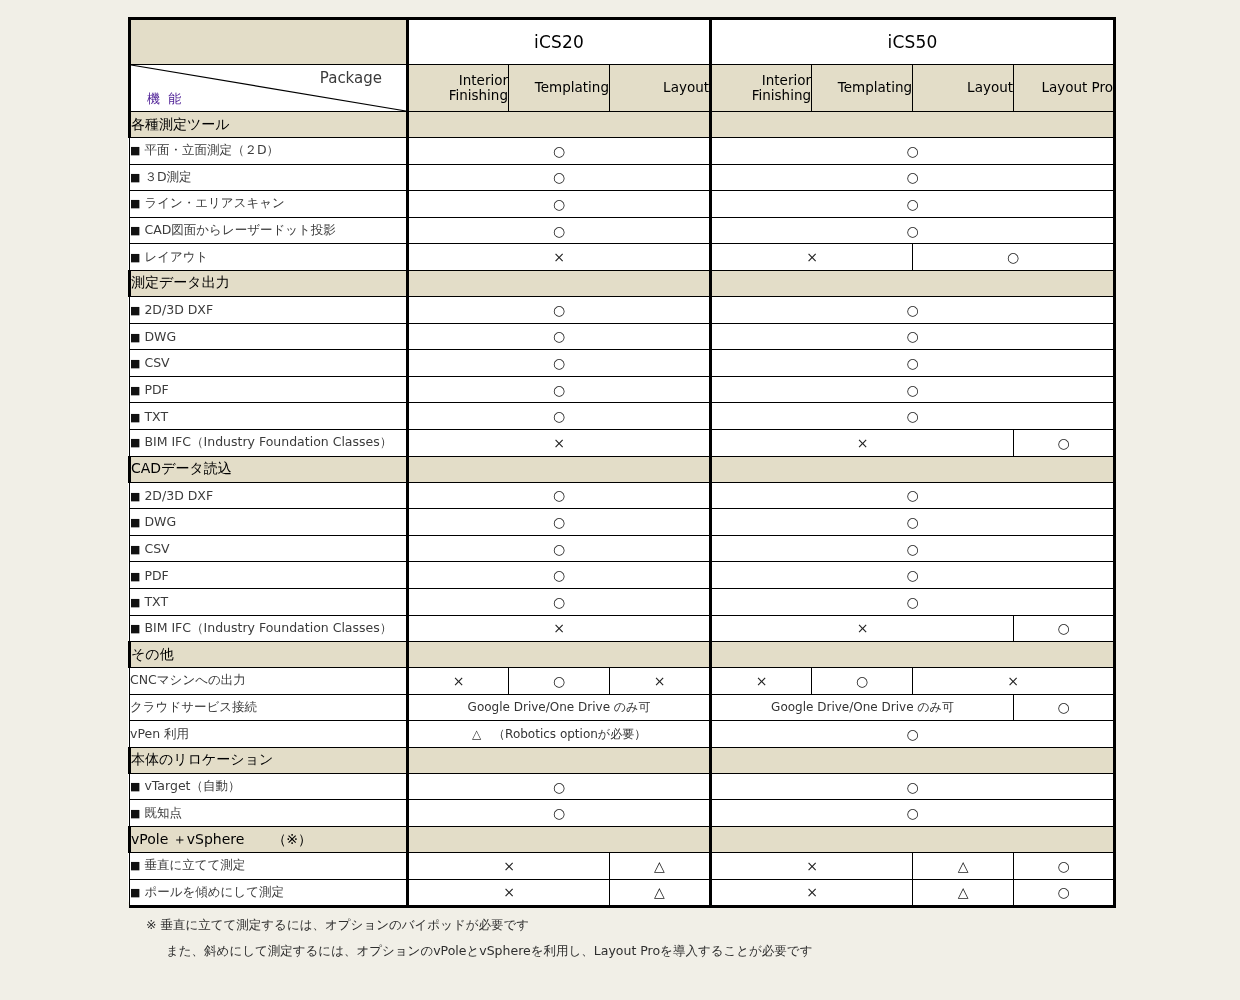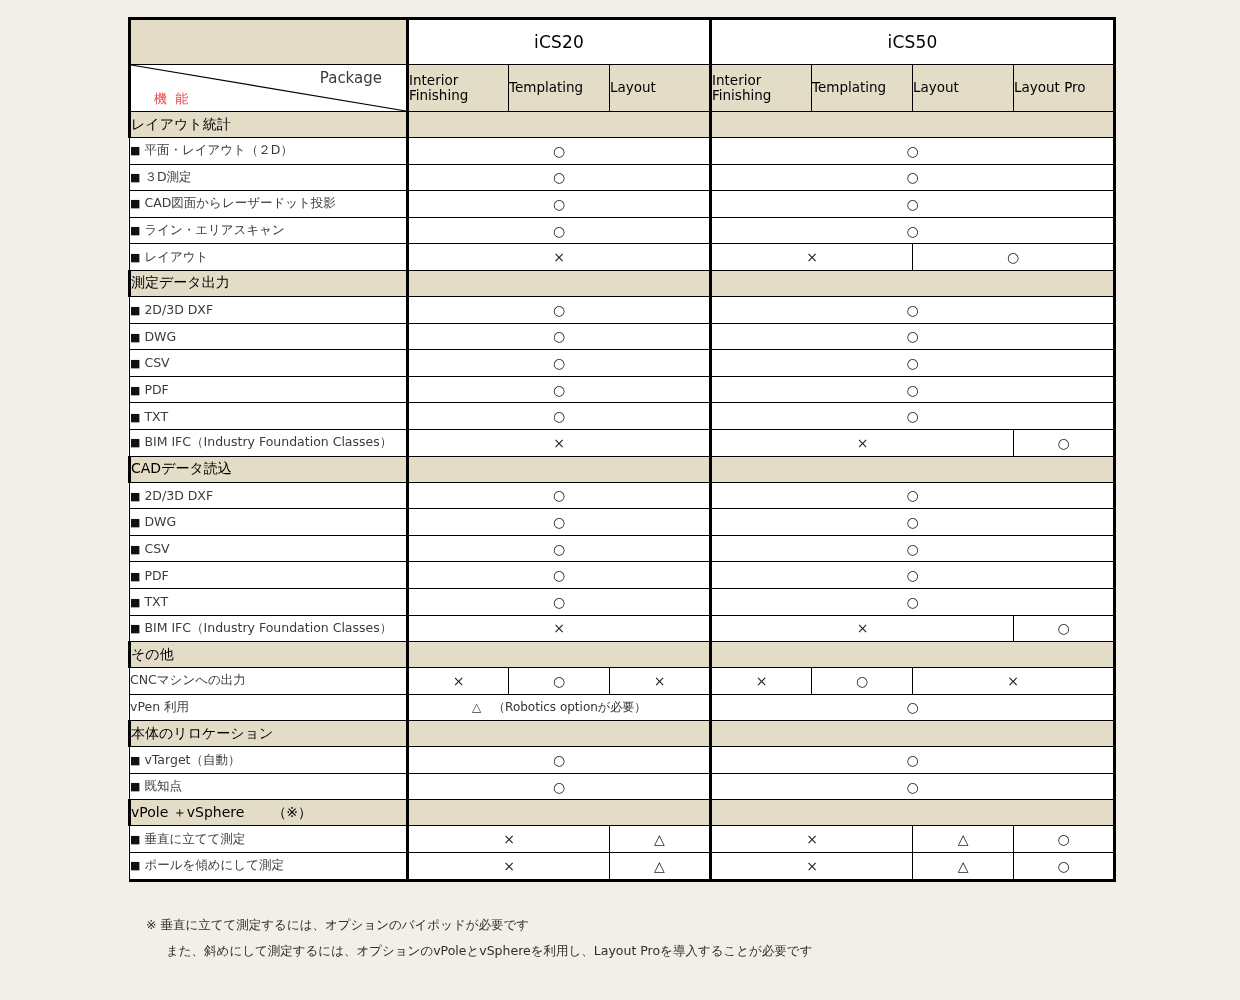--- a/index.html
+++ b/index.html
@@ -45,33 +45,33 @@
   
   tr.model-row td{height:44px;}
   .corner-blank{background:#e3ddc8;border-bottom:1px solid #000;}
   .model-title{
     text-align:center;font-weight:bold;font-size:17px;color:#000;
     background:#ffffff;letter-spacing:.2px;
   }
 
   tr.pkg-row td{height:46px;}
   .pkgcell{
-    background:#e3ddc8;text-align:left;font-weight:bold;font-size:13.5px;
+    background:#e3ddc8;text-align:right;font-weight:bold;font-size:13.5px;
     line-height:1.12;
   }
   .diagonal{
     position:relative;background:#ffffff;height:46px;overflow:hidden;
   }
   .diagonal svg{position:absolute;left:0;top:0;width:100%;height:100%;}
   .diag-pkg{
     position:absolute;right:24px;top:4px;font-size:15px;color:#3a3a3a;
     font-family:"DejaVu Sans","Liberation Sans",sans-serif;
   }
   .diag-feat{
-    position:absolute;left:23px;bottom:3px;font-size:13px;color:#ef4444;
+    position:absolute;left:16px;bottom:3px;font-size:13px;color:#4c1d95;
     letter-spacing:2px;
   }
 
   
   tr.section td{height:25px;background:#e3ddc8;}
   td.section-label{
     font-weight:bold;font-size:14px;color:#000;padding-left:9px;
     border-top:2px solid #000;border-bottom:1px dotted #333;
   }
   td.section-fill{
@@ -156,41 +156,41 @@
         <td class="pkgcell">
           <span>Layout</span>
         </td>
         <td class="pkgcell outer-r">
           <span>Layout Pro</span>
         </td>
       </tr>
     </thead>
     <tbody id="matrix-body">
         <tr class="section">
-          <td class="section-label outer-l">レイアウト統計</td>
-          <td class="section-fill lsep" colspan="3"></td>
-          <td class="section-fill lsep outer-r" colspan="4"></td>
-        </tr>
-        <tr class="data">
-          <td class="feat"><span class="bullet">■</span><span>平面・レイアウト（２D）</span></td>
+          <td class="section-label outer-l">各種測定ツール</td>
+          <td class="section-fill lsep" colspan="3"></td>
+          <td class="section-fill lsep outer-r" colspan="4"></td>
+        </tr>
+        <tr class="data">
+          <td class="feat"><span class="bullet">■</span><span>平面・立面測定（２D）</span></td>
           <td class="mark lsep" colspan="3">○</td>
           <td class="mark lsep outer-r" colspan="4">○</td>
         </tr>
         <tr class="data">
           <td class="feat"><span class="bullet">■</span><span>３D測定</span></td>
           <td class="mark lsep" colspan="3">○</td>
           <td class="mark lsep outer-r" colspan="4">○</td>
         </tr>
         <tr class="data">
+          <td class="feat"><span class="bullet">■</span><span>ライン・エリアスキャン</span></td>
+          <td class="mark lsep" colspan="3">○</td>
+          <td class="mark lsep outer-r" colspan="4">○</td>
+        </tr>
+        <tr class="data">
           <td class="feat"><span class="bullet">■</span><span>CAD図面からレーザードット投影</span></td>
-          <td class="mark lsep" colspan="3">○</td>
-          <td class="mark lsep outer-r" colspan="4">○</td>
-        </tr>
-        <tr class="data">
-          <td class="feat"><span class="bullet">■</span><span>ライン・エリアスキャン</span></td>
           <td class="mark lsep" colspan="3">○</td>
           <td class="mark lsep outer-r" colspan="4">○</td>
         </tr>
         <tr class="data">
           <td class="feat"><span class="bullet">■</span><span>レイアウト</span></td>
           <td class="mark lsep" colspan="3">×</td>
           <td class="mark lsep" colspan="2">×</td>
           <td class="mark outer-r" colspan="2">○</td>
         </tr>
         <tr class="section">
@@ -273,20 +273,26 @@
         <tr class="data">
           <td class="feat"><span>CNCマシンへの出力</span></td>
           <td class="mark lsep" colspan="1">×</td>
           <td class="mark" colspan="1">○</td>
           <td class="mark" colspan="1">×</td>
           <td class="mark lsep" colspan="1">×</td>
           <td class="mark" colspan="1">○</td>
           <td class="mark outer-r" colspan="2">×</td>
         </tr>
         <tr class="data">
+          <td class="feat"><span>クラウドサービス接続</span></td>
+          <td class="mark note lsep" colspan="3">Google Drive/One Drive のみ可</td>
+          <td class="mark note lsep" colspan="3">Google Drive/One Drive のみ可</td>
+          <td class="mark outer-r" colspan="1">○</td>
+        </tr>
+        <tr class="data">
           <td class="feat"><span>vPen 利用</span></td>
           <td class="mark note lsep" colspan="3">△　（Robotics optionが必要）</td>
           <td class="mark lsep outer-r" colspan="4">○</td>
         </tr>
         <tr class="section">
           <td class="section-label outer-l">本体のリロケーション</td>
           <td class="section-fill lsep" colspan="3"></td>
           <td class="section-fill lsep outer-r" colspan="4"></td>
         </tr>
         <tr class="data">

